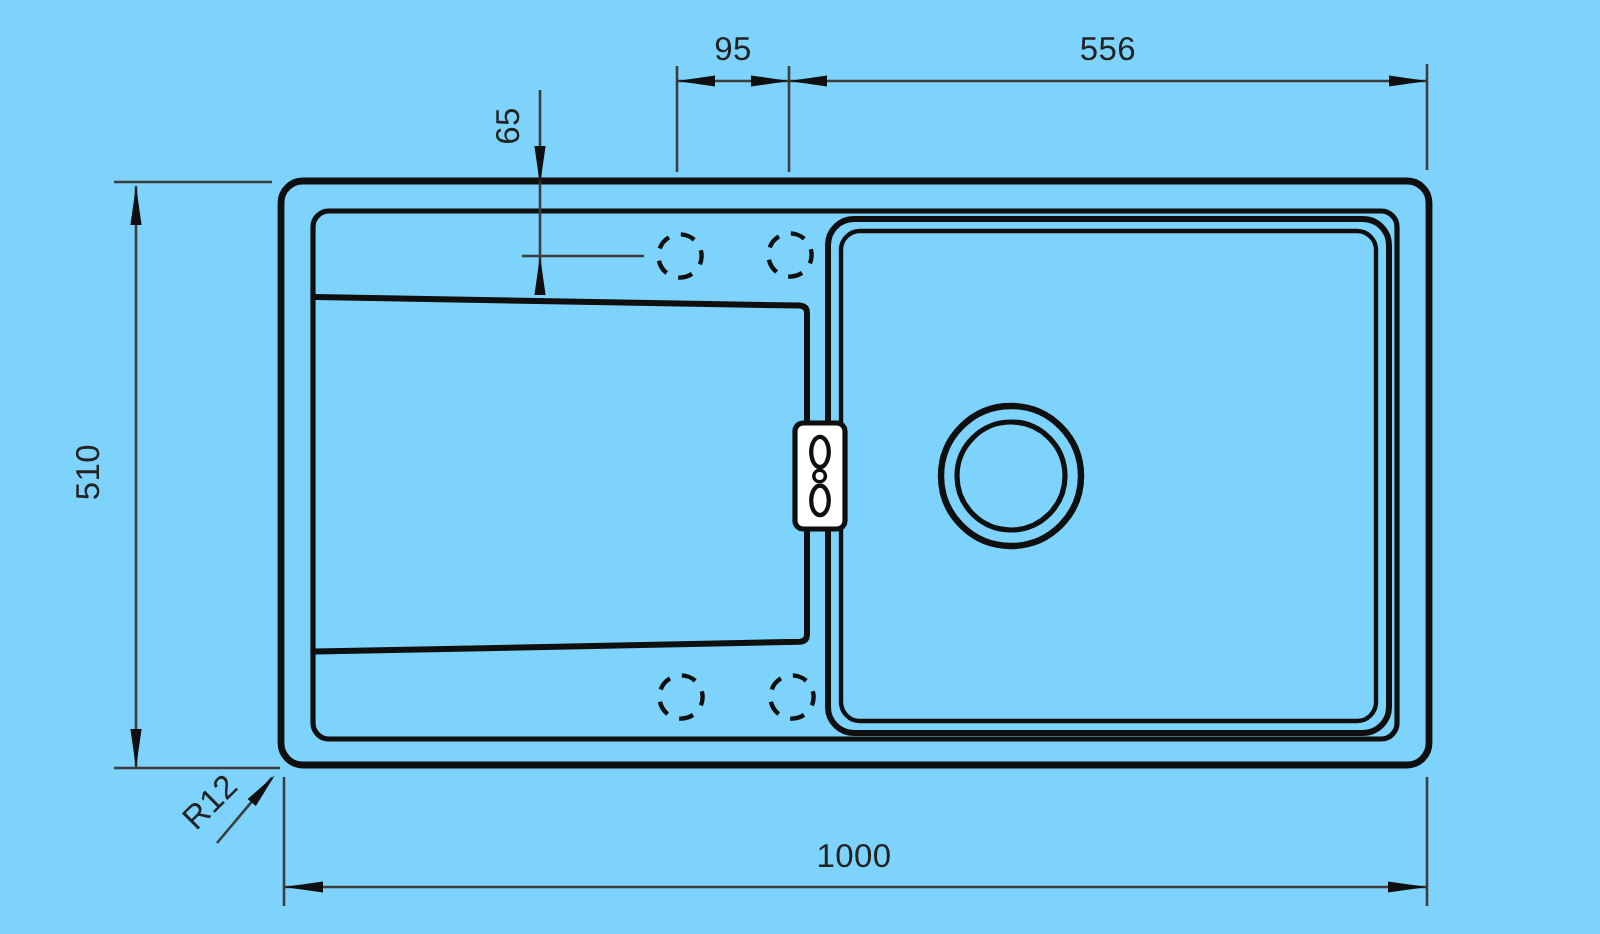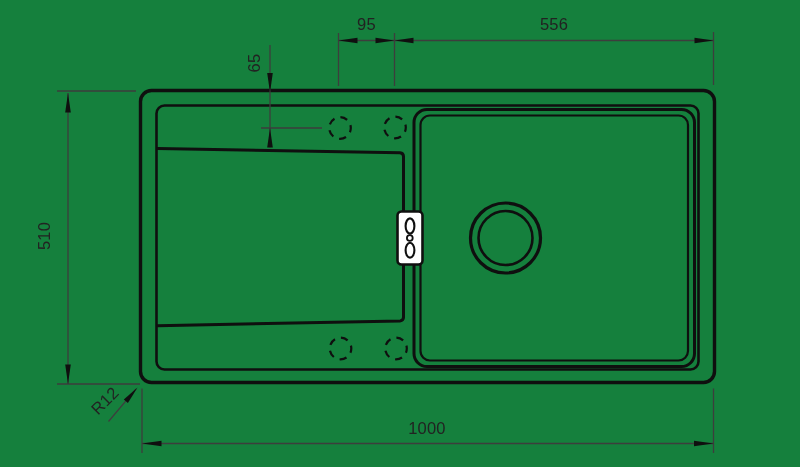--- a/index.html
+++ b/index.html
@@ -4,21 +4,21 @@
 <style>
   html, body {
     margin: 0;
     padding: 0;
     background: #ffffff;
   }
   #stage {
     position: relative;
     width: 800px;
     height: 467px;
-    background: #15803d;
+    background: #7dd3fc;
     overflow: hidden;
     font-family: "Liberation Sans", sans-serif;
   }
   svg { display: block; }
   .dim-text {
     font-family: "Liberation Sans", "DejaVu Sans", sans-serif;
     font-size: 16.5px;
     letter-spacing: 0.2px;
   }
 </style>

